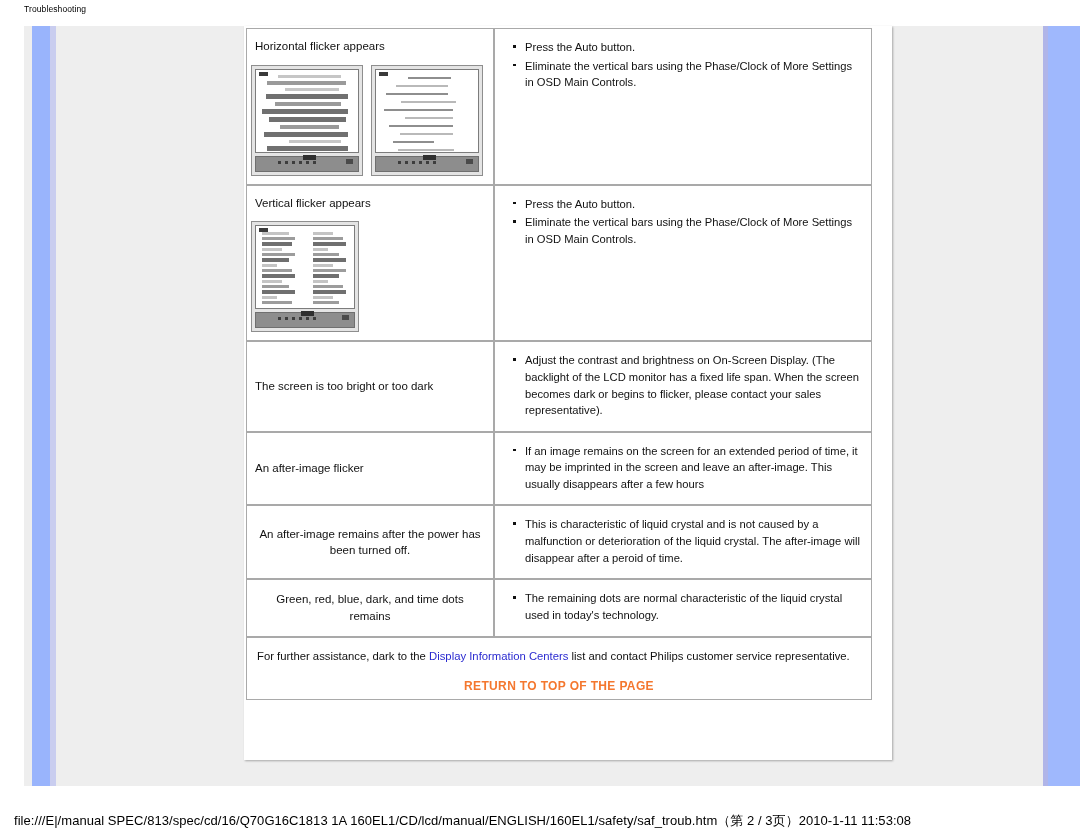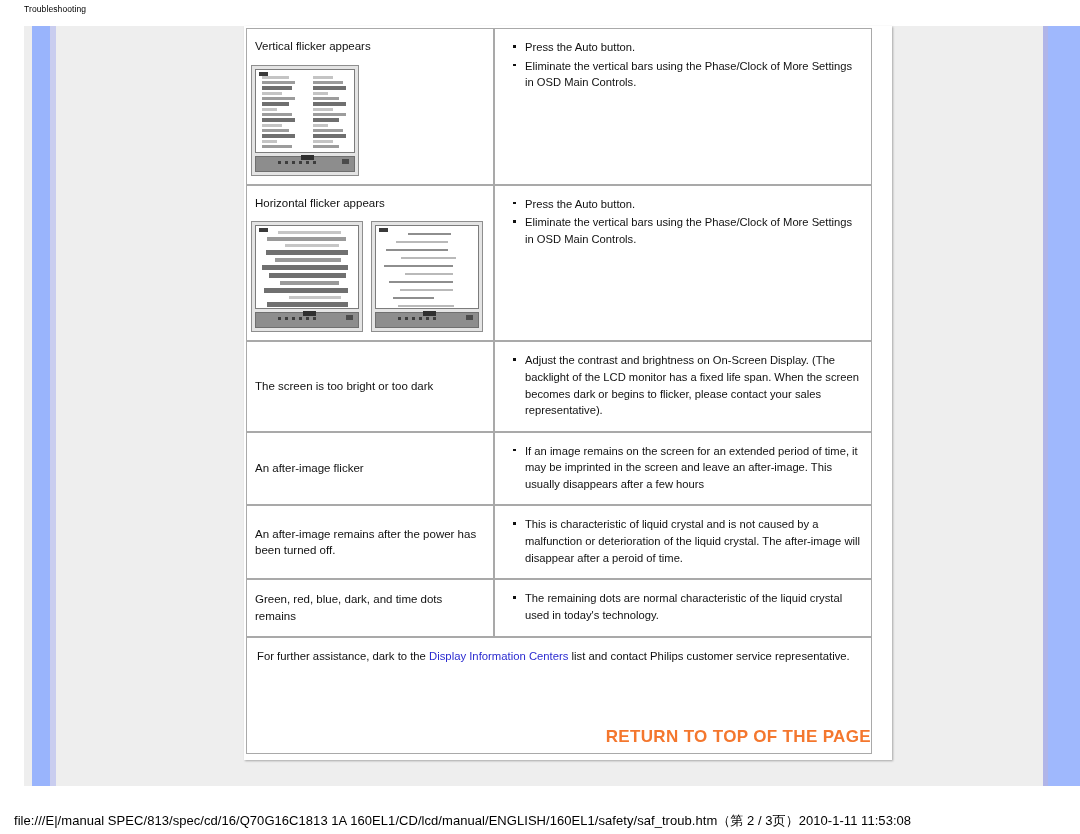--- a/index.html
+++ b/index.html
@@ -113,20 +113,21 @@
   .col-sol { width: 378px; }
 
   .sym-text {
     font-size: 11.5px;
     color: #111;
     padding: 9px 8px 4px 8px;
     line-height: 1.45;
   }
   .sym-text.mid {
     padding: 0 8px;
+    text-align: center;
   }
   .cell-pad-v {
     display: flex;
     align-items: center;
     min-height: 100%;
   }
 
   ul.sol {
     margin: 0;
     padding: 10px 10px 10px 30px;
@@ -268,27 +269,26 @@
     font-size: 11.3px;
     line-height: 1.5;
     color: #111;
   }
   .link-blue {
     color: #2a2ad0;
     text-decoration: none;
   }
   .return-top {
     display: block;
-    text-align: right;
+    text-align: center;
     color: #f4772e;
-    font-size: 17px;
+    font-size: 12px;
     font-weight: bold;
     letter-spacing: .35px;
     text-decoration: none;
-    margin-top: 48px;
     margin-bottom: 6px;
   }
 
   
   .status-path {
     position: absolute;
     left: 14px;
     top: 812px;
     font-size: 13px;
     color: #000;
@@ -310,20 +310,81 @@
   <div class="rail-right-blue"></div>
 
   <div class="sheet">
 
     <table class="tbl">
       <colgroup>
         <col class="col-sym">
           <col class="col-sol">
       </colgroup>
       <tbody>
+
+        <tr>
+          <td>
+            <div class="sym-text">Horizontal flicker appears</div>
+            <div class="thumbs">
+              <div class="monitor wide">
+                <div class="mon-screen">
+                  <div class="mon-logo"></div>
+                  <div class="hf-wrap">
+                    <div class="hline lt" style="width:70%;margin-left:18%"></div>
+                    <div class="hline" style="width:88%;margin-left:6%"></div>
+                    <div class="hline lt" style="width:60%;margin-left:26%"></div>
+                    <div class="hline dk" style="width:92%;margin-left:4%"></div>
+                    <div class="hline" style="width:74%;margin-left:14%"></div>
+                    <div class="hline dk" style="width:96%"></div>
+                    <div class="hline dk" style="width:86%;margin-left:8%"></div>
+                    <div class="hline" style="width:66%;margin-left:20%"></div>
+                    <div class="hline dk" style="width:94%;margin-left:2%"></div>
+                    <div class="hline lt" style="width:58%;margin-left:30%"></div>
+                    <div class="hline dk" style="width:90%;margin-left:6%"></div>
+
+                  </div>
+                </div>
+                <div class="mon-base">
+                  <div class="notch"></div>
+                    <div class="dots"></div>
+                    <div class="knob"></div>
+                </div>
+              </div>
+
+              <div class="monitor wide">
+                <div class="mon-screen">
+                  <div class="mon-logo"></div>
+                  <div class="clean-wrap">
+                    <div class="cline dk" style="width:50%;margin-left:28%"></div>
+                    <div class="cline" style="width:60%;margin-left:14%"></div>
+                    <div class="cline dk" style="width:72%;margin-left:2%"></div>
+                    <div class="cline" style="width:64%;margin-left:20%"></div>
+                    <div class="cline dk" style="width:80%"></div>
+                    <div class="cline" style="width:56%;margin-left:24%"></div>
+                    <div class="cline dk" style="width:74%;margin-left:6%"></div>
+                    <div class="cline" style="width:62%;margin-left:18%"></div>
+                    <div class="cline dk" style="width:48%;margin-left:10%"></div>
+                    <div class="cline" style="width:66%;margin-left:16%"></div>
+                  </div>
+                </div>
+                <div class="mon-base">
+                  <div class="notch"></div>
+                    <div class="dots"></div>
+                    <div class="knob"></div>
+                </div>
+              </div>
+            </div>
+          </td>
+          <td>
+            <ul class="sol">
+              <li>Press the Auto button.</li>
+              <li>Eliminate the vertical bars using the Phase/Clock of More Settings in OSD Main Controls.</li>
+            </ul>
+          </td>
+        </tr>
 
         <tr>
           <td>
             <div class="sym-text">Vertical flicker appears</div>
             <div class="thumbs">
               <div class="monitor">
                 <div class="mon-screen">
                   <div class="mon-logo"></div>
                   <div class="vf-col l">
                     <div class="smear l w80"></div>
@@ -368,81 +429,20 @@
           </td>
           <td>
             <ul class="sol">
               <li>Press the Auto button.</li>
               <li>Eliminate the vertical bars using the Phase/Clock of More Settings in OSD Main Controls.</li>
             </ul>
           </td>
         </tr>
 
         <tr>
-          <td>
-            <div class="sym-text">Horizontal flicker appears</div>
-            <div class="thumbs">
-              <div class="monitor wide">
-                <div class="mon-screen">
-                  <div class="mon-logo"></div>
-                  <div class="hf-wrap">
-                    <div class="hline lt" style="width:70%;margin-left:18%"></div>
-                    <div class="hline" style="width:88%;margin-left:6%"></div>
-                    <div class="hline lt" style="width:60%;margin-left:26%"></div>
-                    <div class="hline dk" style="width:92%;margin-left:4%"></div>
-                    <div class="hline" style="width:74%;margin-left:14%"></div>
-                    <div class="hline dk" style="width:96%"></div>
-                    <div class="hline dk" style="width:86%;margin-left:8%"></div>
-                    <div class="hline" style="width:66%;margin-left:20%"></div>
-                    <div class="hline dk" style="width:94%;margin-left:2%"></div>
-                    <div class="hline lt" style="width:58%;margin-left:30%"></div>
-                    <div class="hline dk" style="width:90%;margin-left:6%"></div>
-
-                  </div>
-                </div>
-                <div class="mon-base">
-                  <div class="notch"></div>
-                    <div class="dots"></div>
-                    <div class="knob"></div>
-                </div>
-              </div>
-
-              <div class="monitor wide">
-                <div class="mon-screen">
-                  <div class="mon-logo"></div>
-                  <div class="clean-wrap">
-                    <div class="cline dk" style="width:50%;margin-left:28%"></div>
-                    <div class="cline" style="width:60%;margin-left:14%"></div>
-                    <div class="cline dk" style="width:72%;margin-left:2%"></div>
-                    <div class="cline" style="width:64%;margin-left:20%"></div>
-                    <div class="cline dk" style="width:80%"></div>
-                    <div class="cline" style="width:56%;margin-left:24%"></div>
-                    <div class="cline dk" style="width:74%;margin-left:6%"></div>
-                    <div class="cline" style="width:62%;margin-left:18%"></div>
-                    <div class="cline dk" style="width:48%;margin-left:10%"></div>
-                    <div class="cline" style="width:66%;margin-left:16%"></div>
-                  </div>
-                </div>
-                <div class="mon-base">
-                  <div class="notch"></div>
-                    <div class="dots"></div>
-                    <div class="knob"></div>
-                </div>
-              </div>
-            </div>
-          </td>
-          <td>
-            <ul class="sol">
-              <li>Press the Auto button.</li>
-              <li>Eliminate the vertical bars using the Phase/Clock of More Settings in OSD Main Controls.</li>
-            </ul>
-          </td>
-        </tr>
-
-        <tr>
           <td style="height:79px">
             <div class="cell-pad-v" style="height:79px">
               <div class="sym-text mid">The screen is too bright or too dark</div>
             </div>
           </td>
           <td>
             <ul class="sol">
               <li>Adjust the contrast and brightness on On-Screen Display. (The backlight of the LCD monitor has a fixed life span. When the screen becomes dark or begins to flicker, please contact your sales representative).</li>
             </ul>
           </td>

